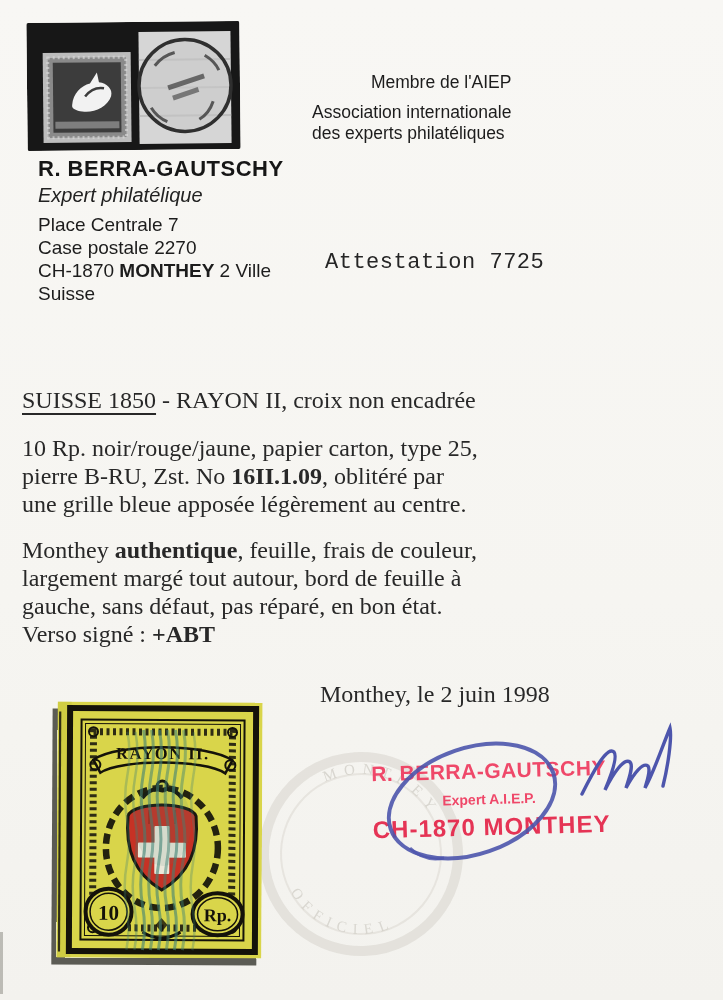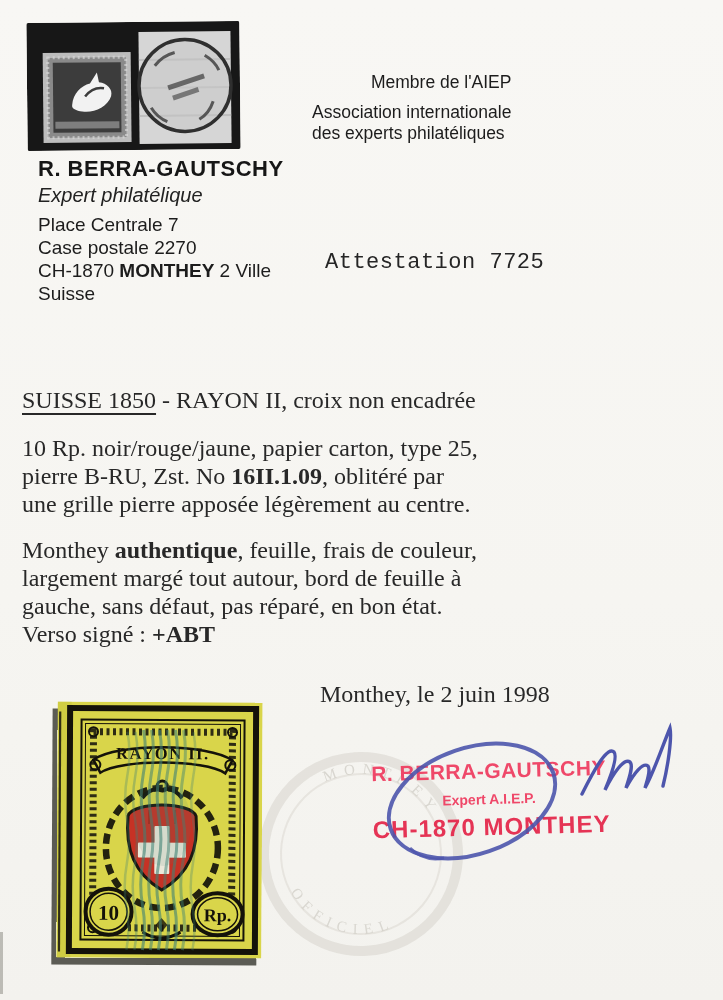--- a/index.html
+++ b/index.html
@@ -98,21 +98,21 @@
     <div>des experts philatéliques</div>
   </div>
 
   <div class="abs attestation">Attestation 7725</div>
 
   <div class="abs body-text">
     <div><span class="u">SUISSE 1850</span><span> - RAYON II, croix non encadrée</span></div>
     <div class="para1">
       <div>10 Rp. noir/rouge/jaune, papier carton, type 25,</div>
       <div><span>pierre B-RU, Zst. No </span><span class="b">16II.1.09</span><span>, oblitéré par</span></div>
-      <div>une grille pierre apposée légèrement au centre.</div>
+      <div>une grille bleue apposée légèrement au centre.</div>
     </div>
     <div class="para2">
       <div><span>Monthey </span><span class="b">authentique</span><span>, feuille, frais de couleur,</span></div>
       <div>largement margé tout autour, bord de feuille à</div>
       <div>gauche, sans défaut, pas réparé, en bon état.</div>
       <div><span>Verso signé : </span><span class="b">+ABT</span></div>
     </div>
     <div class="dateline">Monthey, le 2 juin 1998</div>
   </div>
 

